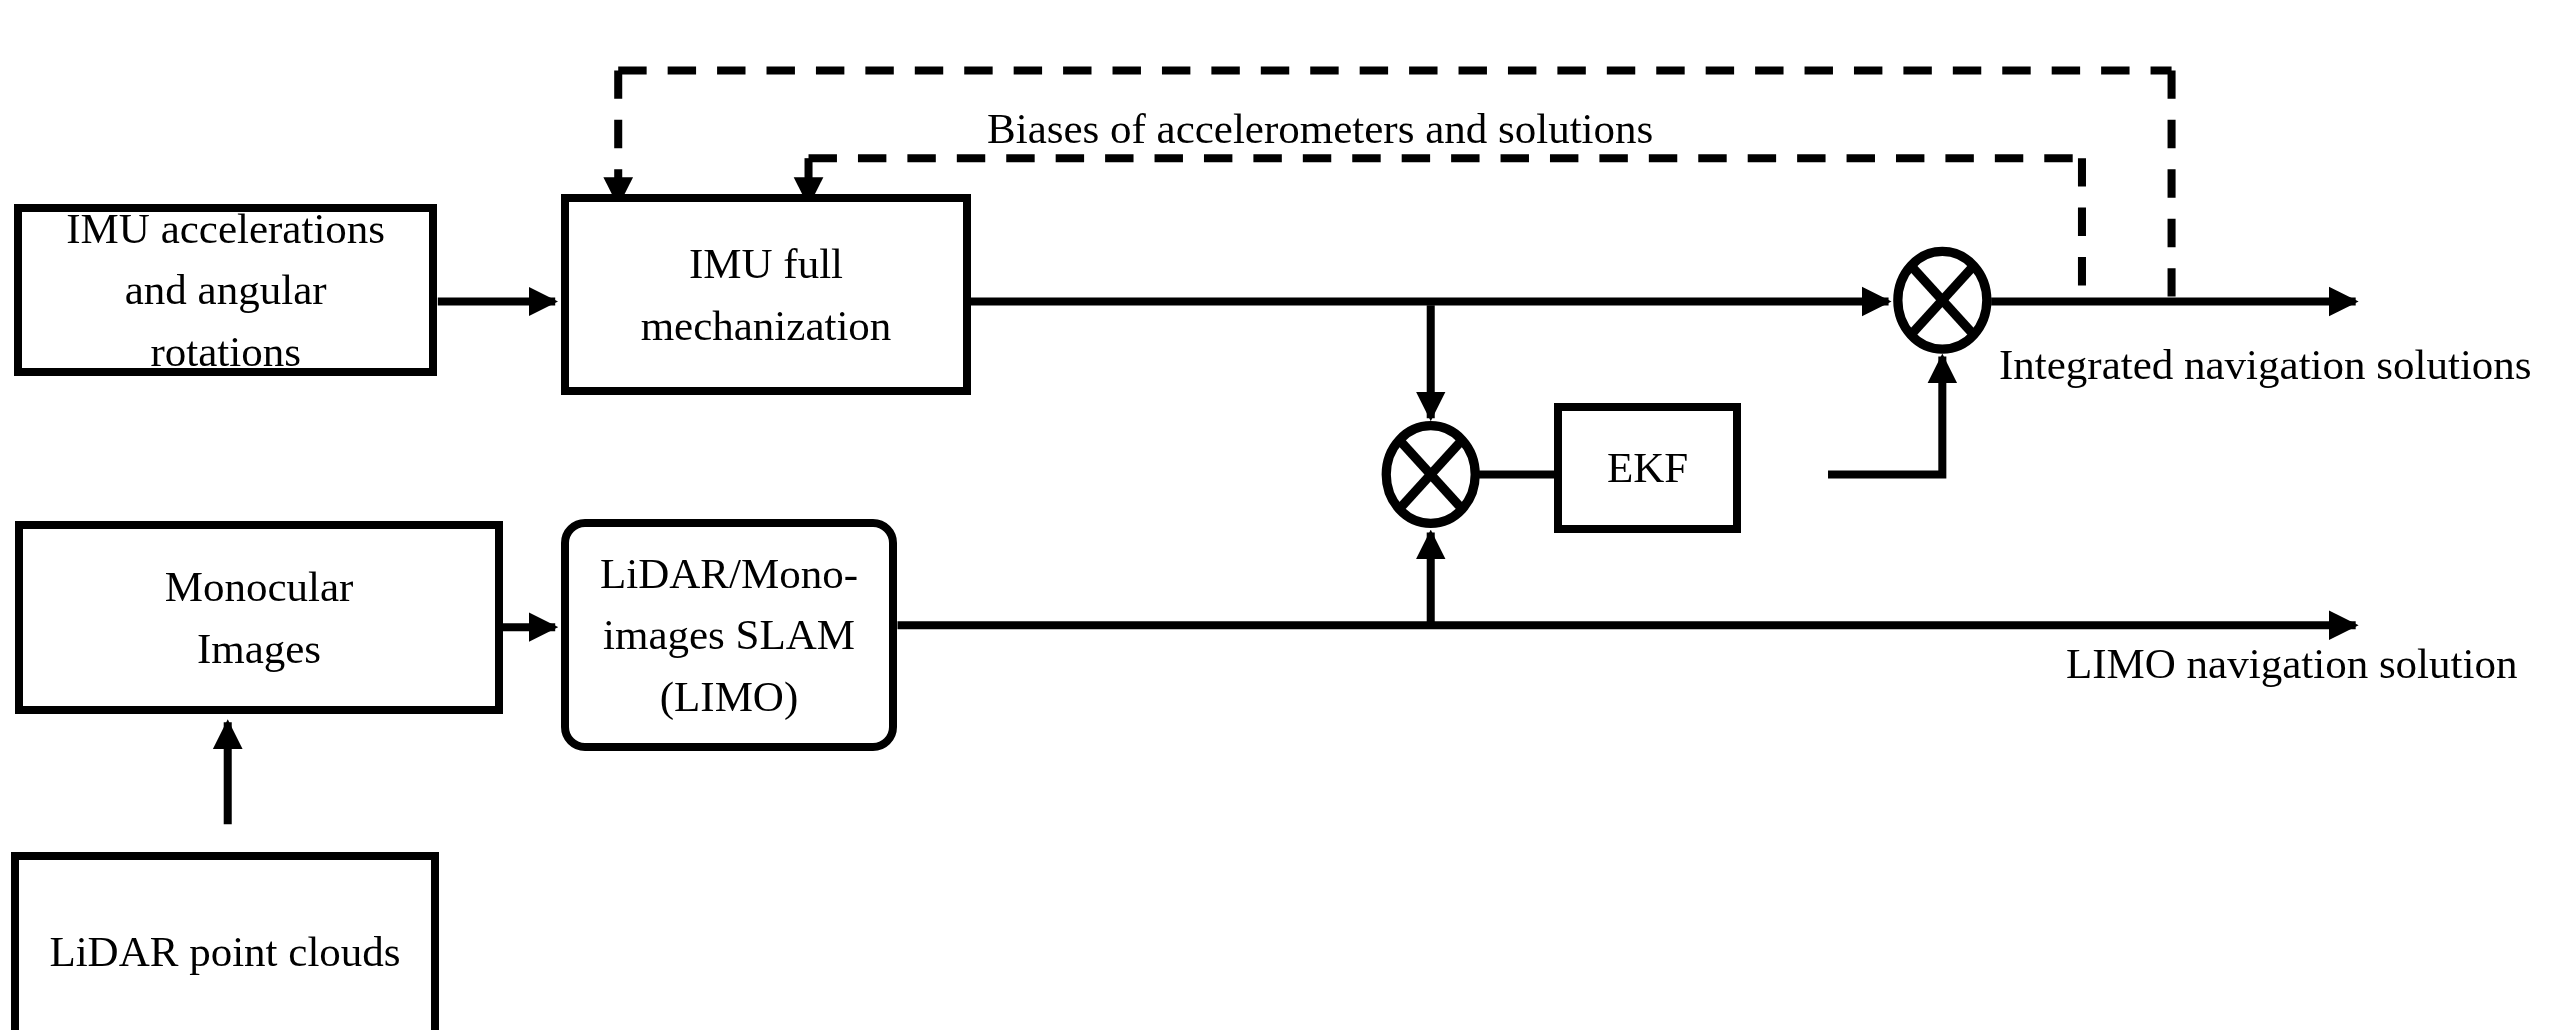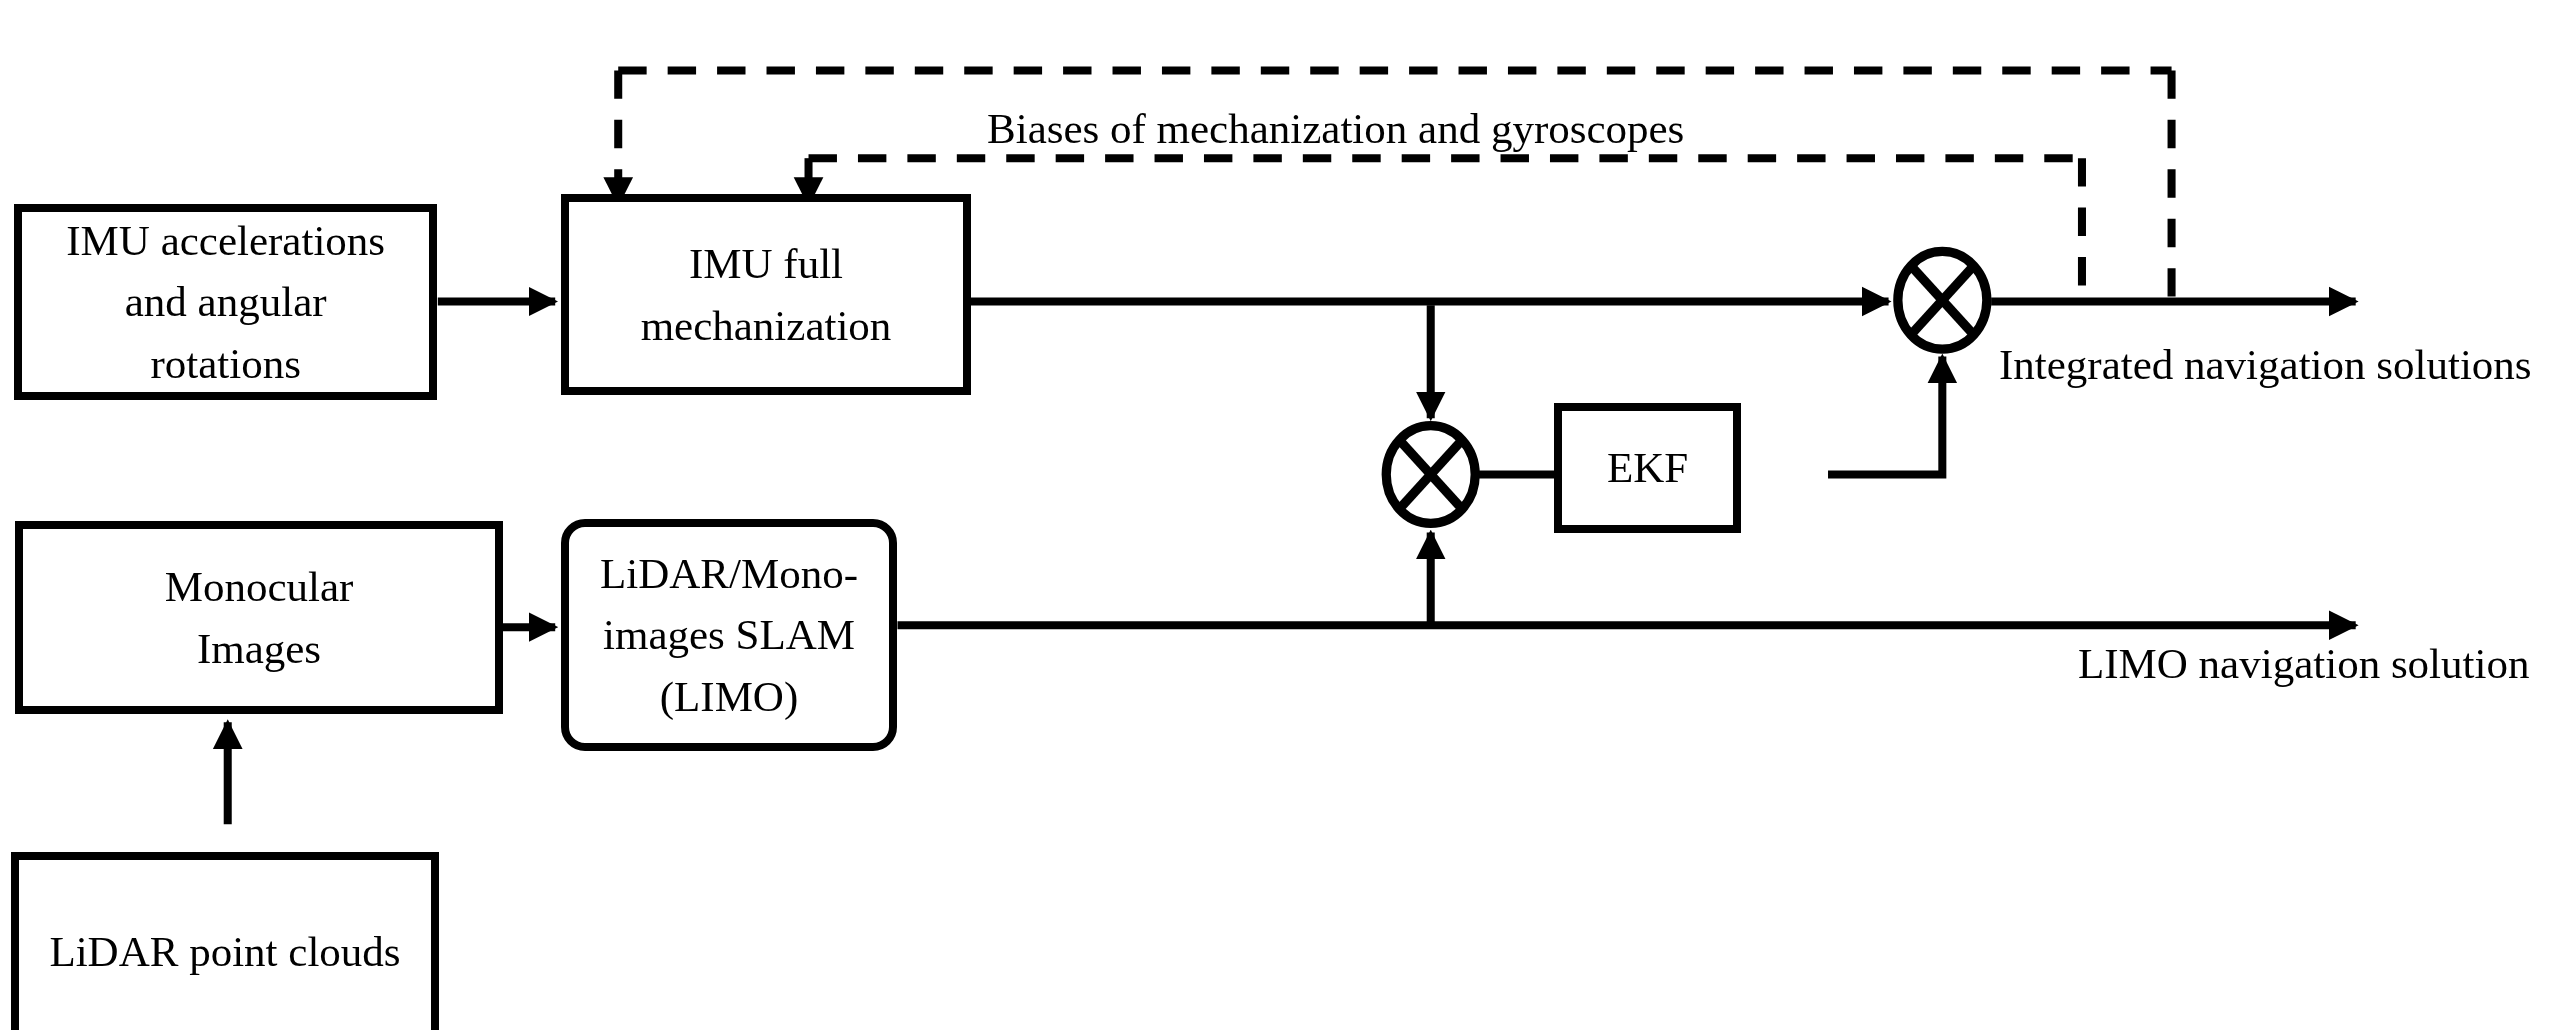--- a/index.html
+++ b/index.html
@@ -70,41 +70,41 @@
       <line class="thick" x1="3194" y1="430" x2="3092" y2="542"></line>
     </g>
 
     <g>
       <ellipse class="thick mixfill" cx="2315" cy="768" rx="72" ry="79"></ellipse>
       <line class="thick" x1="2264" y1="712" x2="2366" y2="824"></line>
       <line class="thick" x1="2366" y1="712" x2="2264" y2="824"></line>
     </g>
   </svg>
 
-  <div class="box" style="left:14.2px;top:204px;width:423px;height:196px;">IMU accelerations
+  <div class="box" style="left:14.2px;top:204px;width:423px;height:172px;">IMU accelerations
 and angular
 rotations</div>
 
   <div class="box" style="left:561px;top:194px;width:410px;height:201px;">IMU full
 mechanization</div>
 
   <div class="box" style="left:15px;top:521px;width:488px;height:193px;">Monocular
 Images</div>
 
   <div class="box" style="left:561px;top:519px;width:336px;height:232px;border-radius:24px;">LiDAR/Mono-
 images SLAM
 (LIMO)</div>
 
   <div class="box" style="left:11px;top:824px;width:428px;height:199px;margin-top:28px;">LiDAR point clouds</div>
 
   <div class="box" style="left:1554px;top:403px;width:187px;height:130px;">EKF</div>
 
 
-  <div class="lbl" style="left:987px;top:105px;">Biases of mechanization and gyroscopes</div>
+  <div class="lbl" style="left:987px;top:105px;">Biases of accelerometers and solutions</div>
 
 
   <div class="lbl" style="left:1999px;top:341px;">Integrated navigation solutions</div>
 
 
-  <div class="lbl" style="left:2066px;top:640px;margin-left:12px;">LIMO navigation solution</div>
+  <div class="lbl" style="left:2066px;top:640px;">LIMO navigation solution</div>
 
 </div>
 
 
 </body></html>

